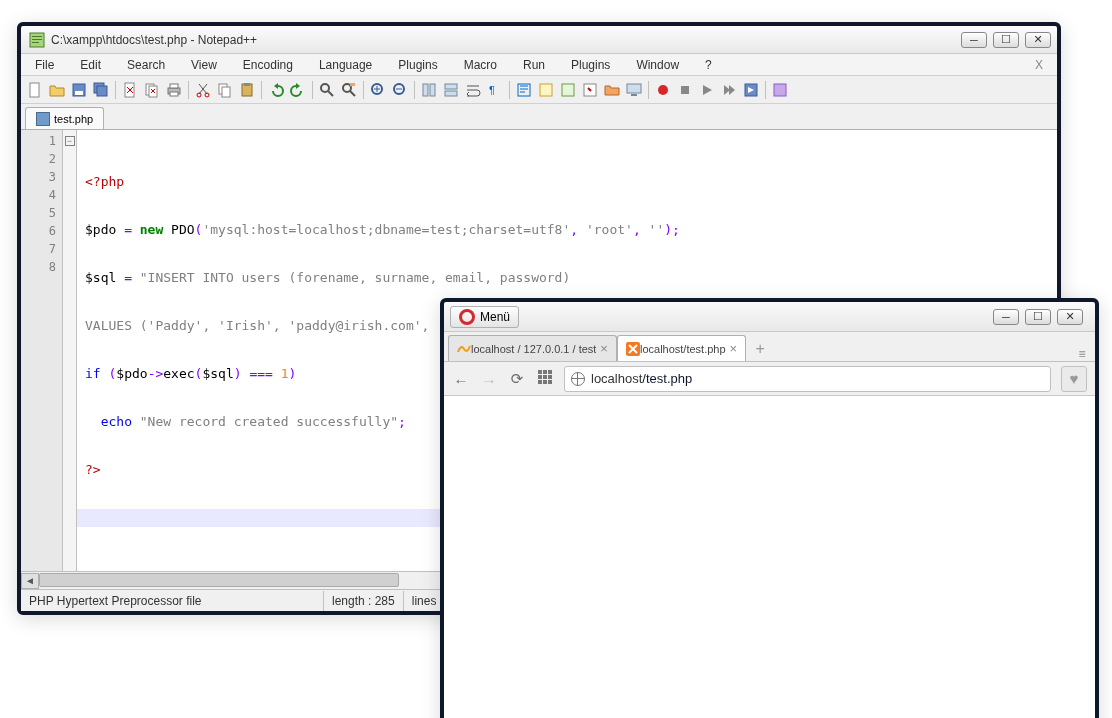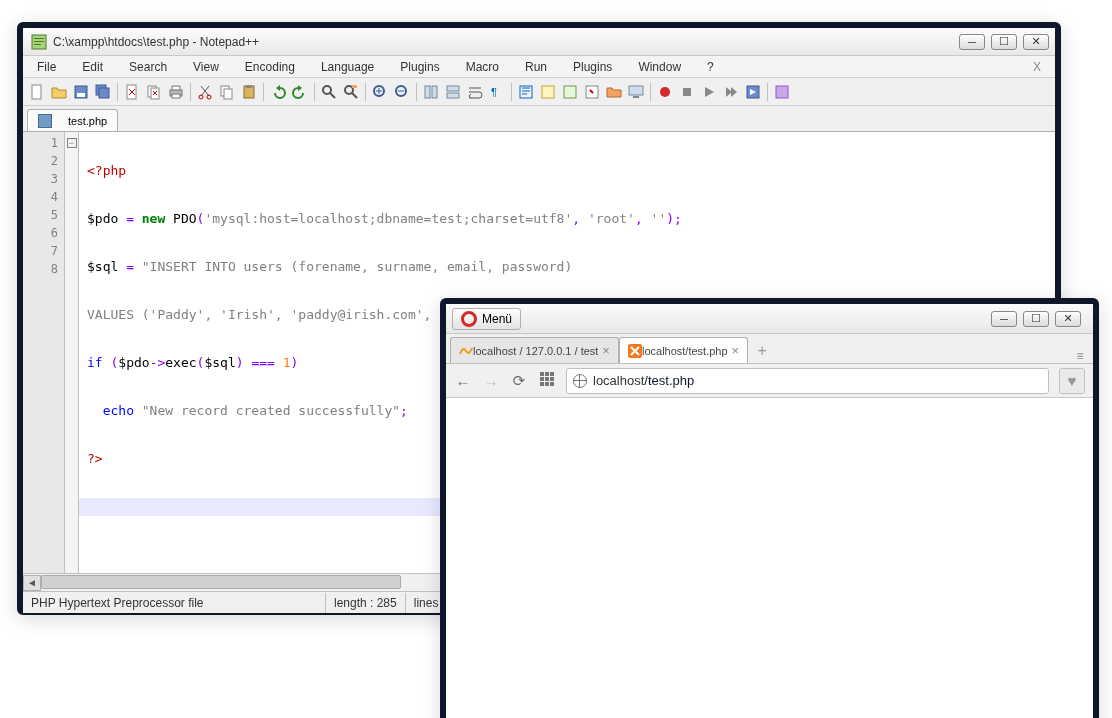--- a/index.html
+++ b/index.html
@@ -7,21 +7,21 @@
     font-family: "Segoe UI", Tahoma, sans-serif;
     font-size: 12px;
     background: #fff;
     width: 1112px;
     height: 718px;
     position: relative;
   }
   .window {
     position: absolute;
     background: #fff;
-    border: 6px solid #0f172a;
+    border: 4px solid #0f172a;
     border-radius: 6px;
     box-shadow: 0 4px 20px rgba(0,0,0,0.15);
   }
   .npp-window {
     left: 17px; top: 22px;
     width: 1044px; height: 593px;
   }
   .titlebar {
     height: 28px;
     background: linear-gradient(#fcfcfc, #e8e8e8);
@@ -104,21 +104,21 @@
   }
   .file-tab {
     height: 22px;
     padding: 0 10px;
     background: #fafafa;
     border: 1px solid #b0b0b0;
     border-bottom: none;
     border-radius: 3px 3px 0 0;
     display: flex;
     align-items: center;
-    gap: 16px;
+    gap: 4px;
     font-size: 11px;
   }
   .file-tab .file-ico {
     width: 14px; height: 14px;
     background: #709ac8;
     border: 1px solid #4a6a90;
   }
   .editor-area {
     position: relative;
     height: 442px;
@@ -153,21 +153,21 @@
     border: 1px solid #808080;
     margin: 2px auto;
     font-size: 9px;
     line-height: 8px;
     color: #808080;
   }
   .code {
     flex: 1;
     font-family: Consolas, monospace;
     font-size: 13px;
-    padding-top: 0;
+    padding-top: 13px;
     white-space: pre;
     overflow: hidden;
   }
   .code .line {
     height: 18px;
     line-height: 18px;
     padding-left: 8px;
   }
   .code .current-line { background: #e8e8ff; }
   .tok-tag { color: #c00000; }

